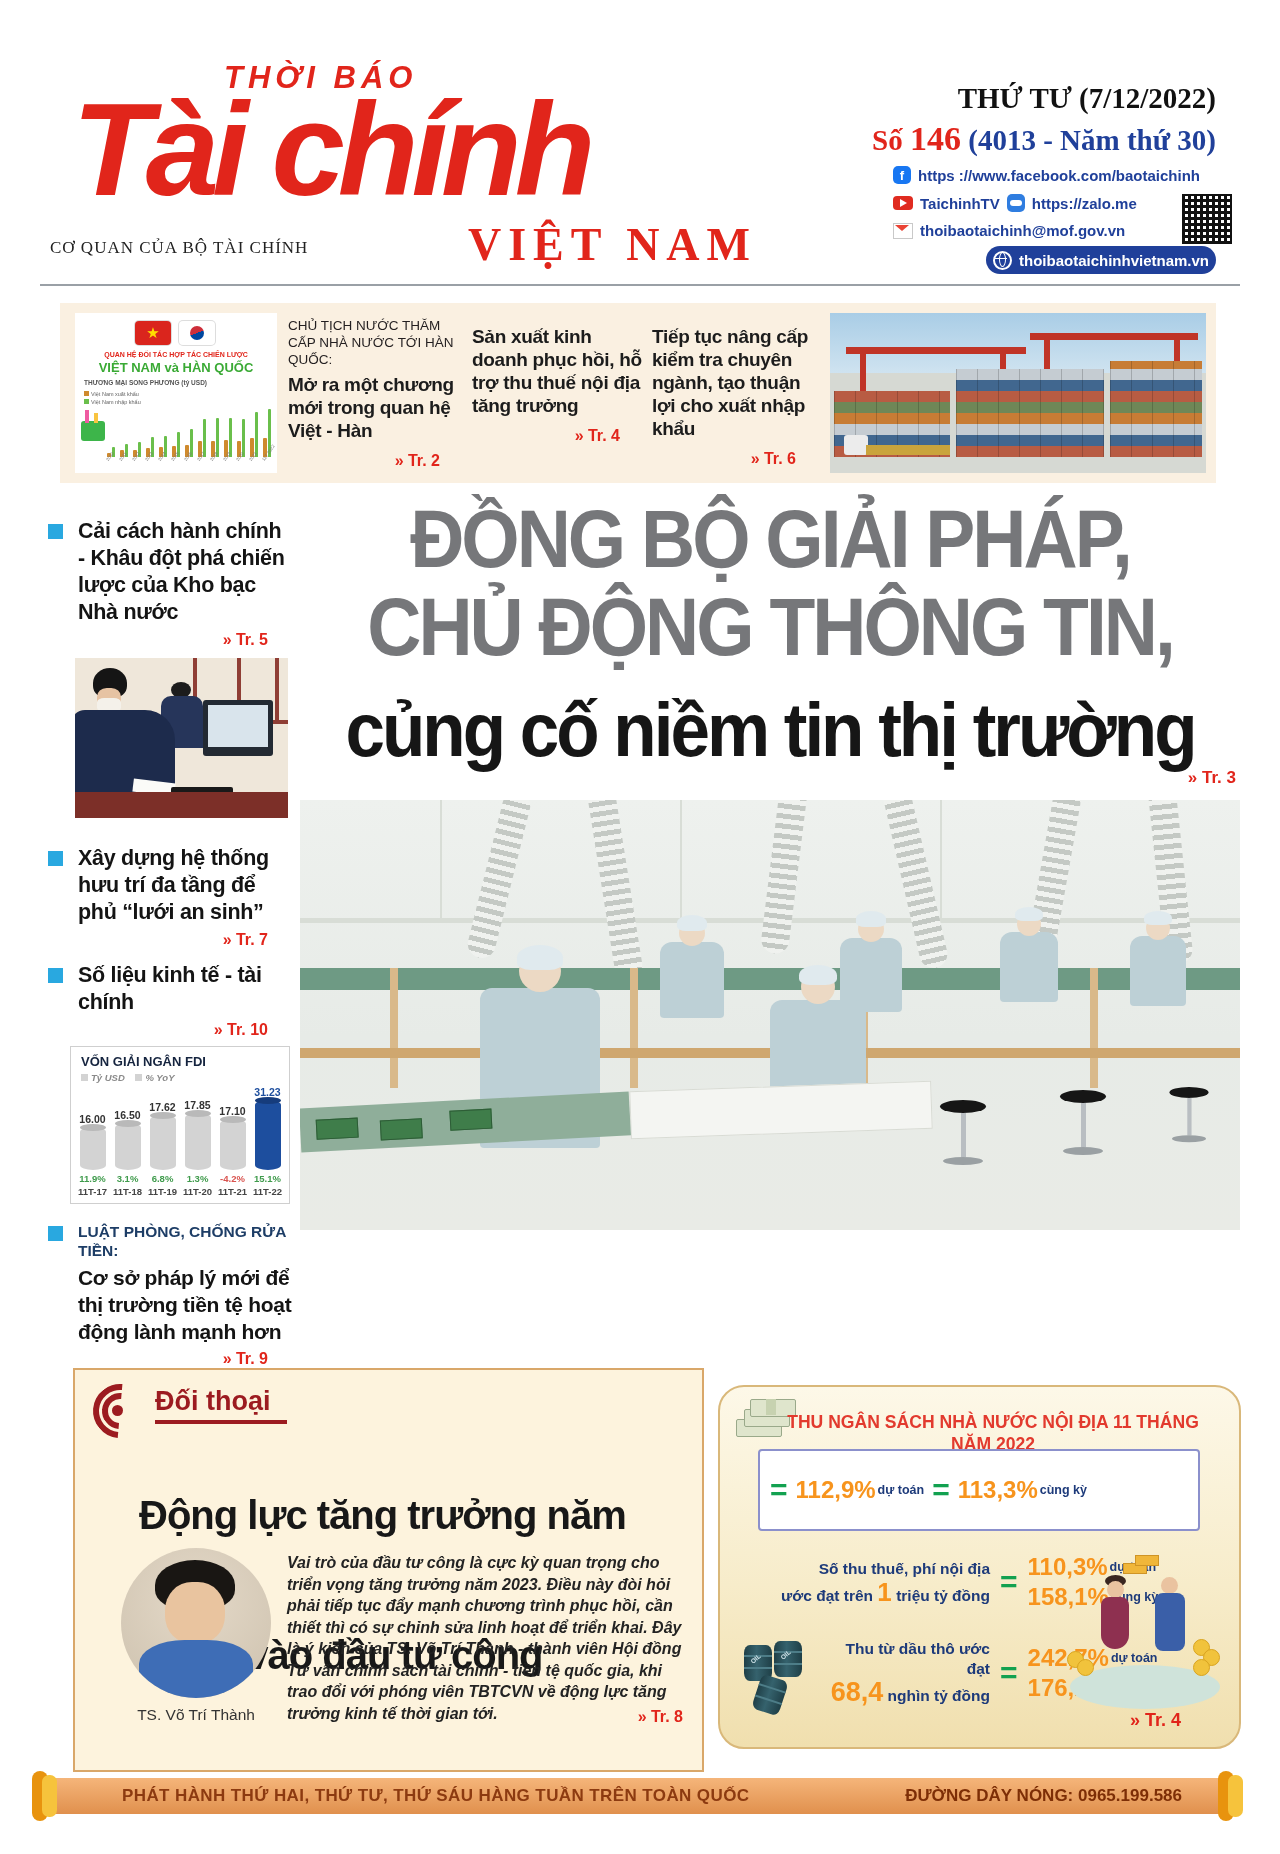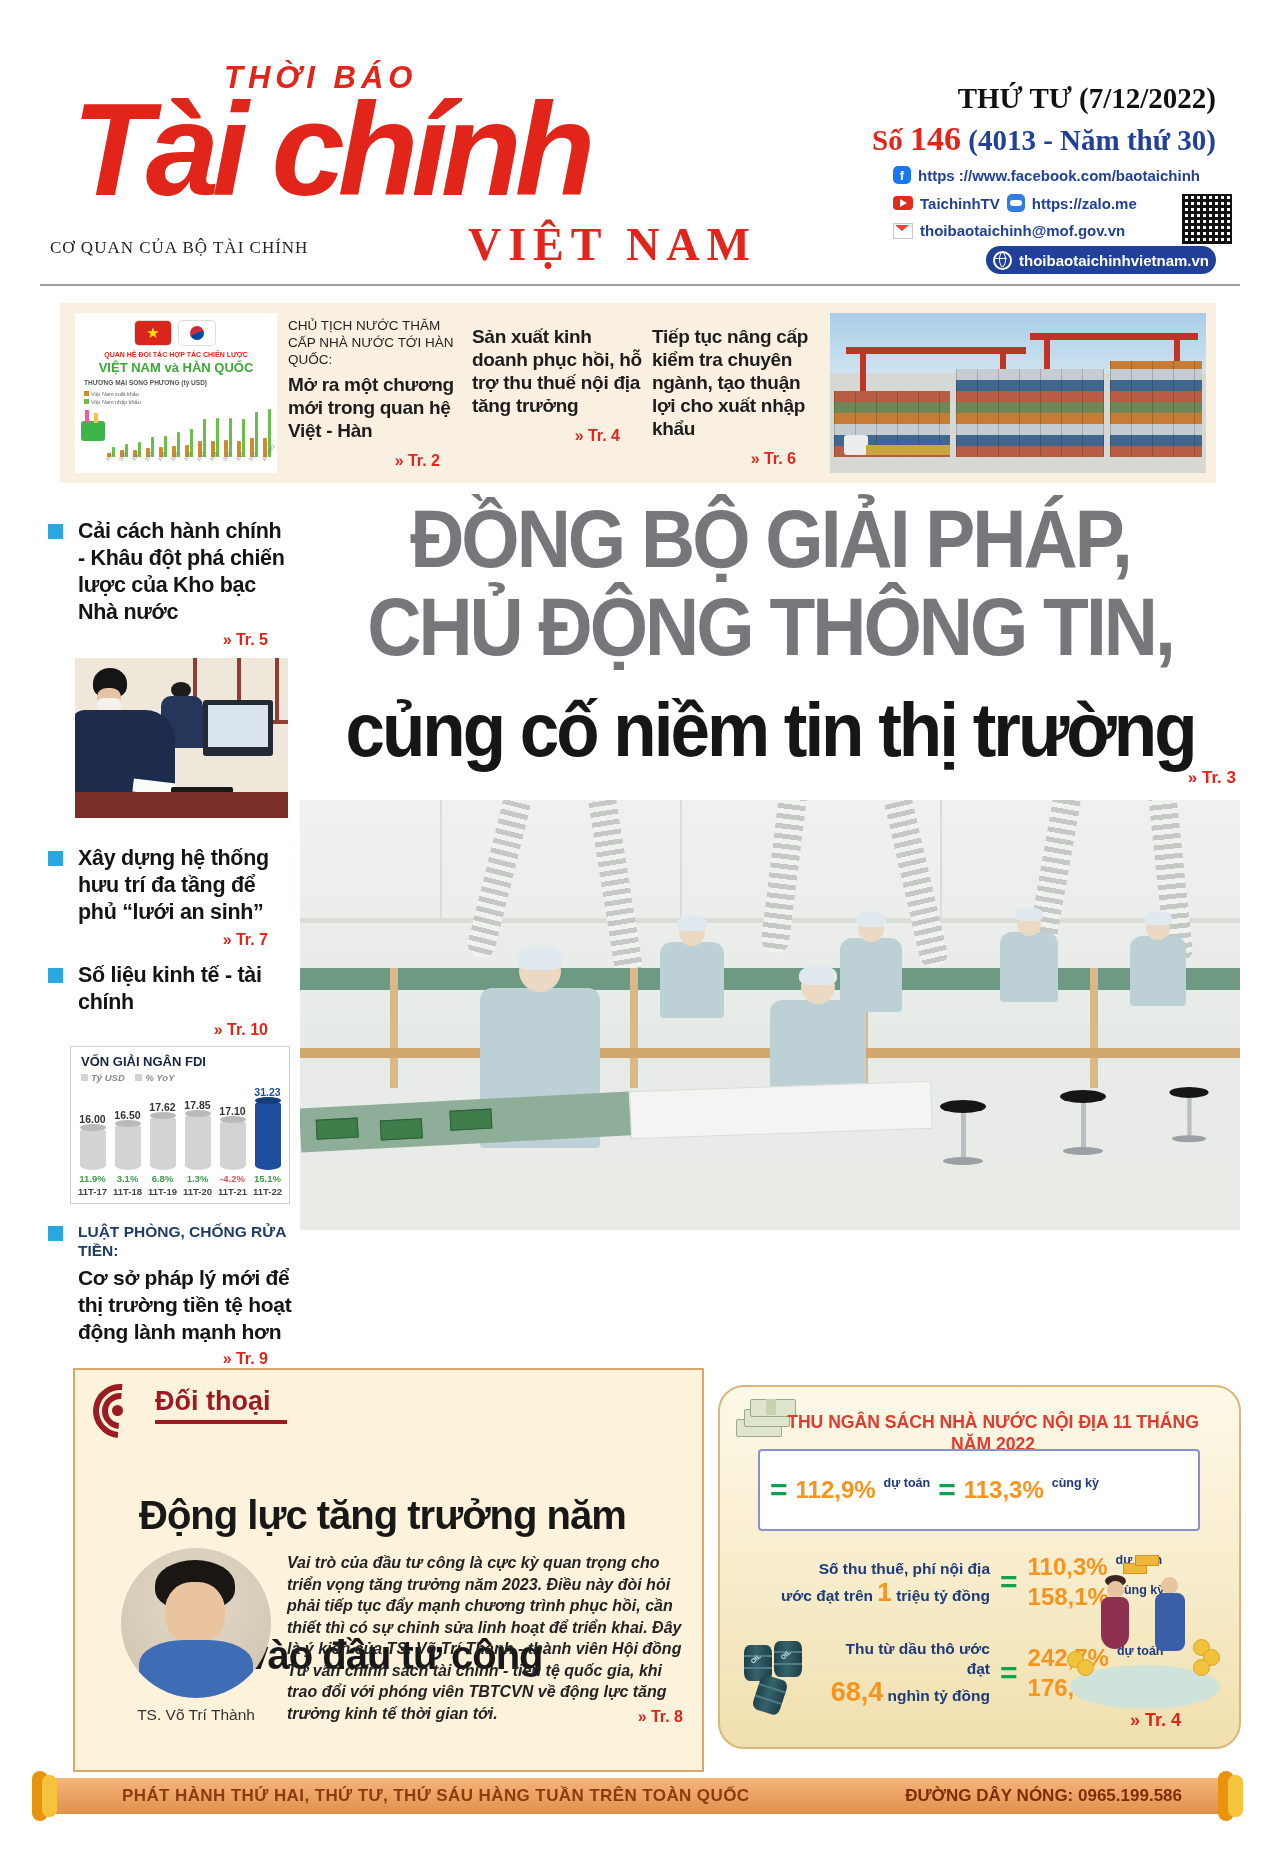--- a/index.html
+++ b/index.html
@@ -154,21 +154,21 @@
   .bud{left:718px;top:1385px;width:519px;height:360px;border-radius:26px;border:2px solid #d9b87a;
        background:linear-gradient(180deg,#fdf8e8 0,#f7ecca 55%,#f0dfae 100%);overflow:hidden;}
   .bud-title{position:absolute;left:64px;top:24px;width:440px;text-align:center;font-size:18.5px;font-weight:bold;color:#e23a2e;transform:scaleX(.95);transform-origin:left;}
   .bud-money{position:absolute;left:16px;top:12px;width:58px;height:46px;}
   .bm-bill{position:absolute;width:44px;height:16px;background:#dfe5cc;border:1px solid #9aa98a;border-radius:2px;}
   .bm-band{position:absolute;width:10px;height:16px;background:#c7d2b0;}
   .brow1{position:absolute;left:38px;top:62px;width:442px;height:82px;background:#fff;border:2px solid #8b90cc;border-radius:4px;display:flex;align-items:center;gap:8px;padding:0 10px;box-sizing:border-box;}
   .blab{color:#1d3a7a;font-weight:bold;font-size:15.5px;line-height:20px;}
   .blab .big{color:#f7941d;font-size:30px;line-height:26px;}
   .beq{font-size:30px;font-weight:900;color:#12a150;}
-  .bstat{display:flex;align-items:flex-start;gap:8px;white-space:nowrap;}
+  .bstat{display:flex;align-items:center;gap:2px;white-space:nowrap;}
   .bstat .v{font-size:24px;font-weight:bold;color:#f7941d;}
   .bstat .l{font-size:12.5px;font-weight:bold;color:#1d3a7a;}
   .brow{position:absolute;display:flex;align-items:center;gap:10px;}
   .bstack{display:flex;flex-direction:column;gap:2px;}
   .barrels{position:absolute;left:20px;top:252px;width:74px;height:84px;}
   .bar-drum{position:absolute;width:28px;height:36px;border-radius:6px/8px;background:linear-gradient(90deg,#1f3f47 0,#35626d 45%,#1f3f47 100%);}
   .bar-drum::before{content:"";position:absolute;left:0;top:10px;width:100%;height:2px;background:#4d7d88;}
   .bar-drum::after{content:"";position:absolute;left:0;top:22px;width:100%;height:2px;background:#4d7d88;}
   .bar-oil{position:absolute;color:#cfe3e8;font-size:6.5px;font-weight:bold;transform:rotate(-40deg);}
   .bud-people{position:absolute;right:14px;top:168px;width:160px;height:160px;}

